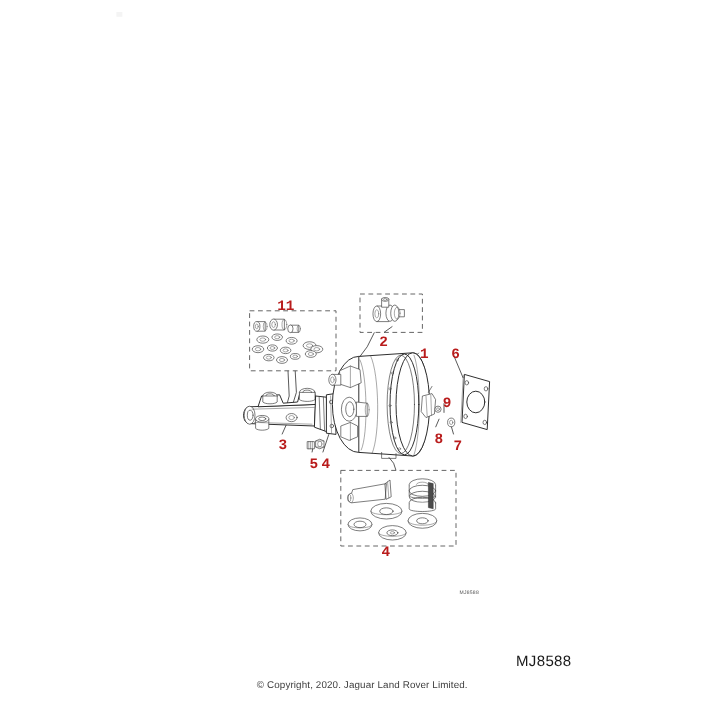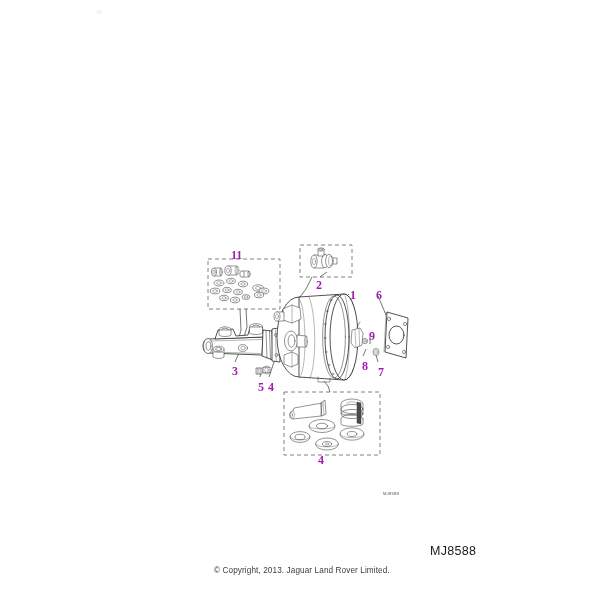--- a/index.html
+++ b/index.html
@@ -38,22 +38,22 @@
         stroke-linejoin: round; }
   .fl-thin { fill: #ffffff; stroke: #3a3a3a; stroke-width: 0.55;
         stroke-linejoin: round; }
   .dark { fill: #4d4d4d; stroke: #2a2a2a; stroke-width: 0.4; }
   .dashbox { fill: none; stroke: #555555; stroke-width: 0.75;
              stroke-dasharray: 4 3; }
   .leader { fill: none; stroke: #3a3a3a; stroke-width: 0.7; }
 
   .callout {
     position: absolute;
-    color: #a21caf;
-    font-family: Liberation Serif, serif;
+    color: #b91c1c;
+    font-family: Liberation Mono, monospace;
     font-weight: bold;
     font-size: 12px;
     line-height: 1;
     letter-spacing: 0px;
     white-space: nowrap;
     user-select: none;
   }
   #watermark-small {
     position: absolute;
     left: 383px;
@@ -376,15 +376,15 @@
   <div class="callout" style="left:378px; top:366px;">7</div>
   <div class="callout" style="left:362px; top:360px;">8</div>
   <div class="callout" style="left:369px; top:330px;">9</div>
   <div class="callout" style="left:318px; top:454px;">4</div>
   <div class="callout" style="left:231px; top:249px;">11</div>
 
   <div id="watermark-small">MJ8588</div>
 
   <div id="drawing-number">MJ8588</div>
 
-  <div id="copyright-line">© Copyright, 2013. Jaguar Land Rover Limited.</div>
+  <div id="copyright-line">© Copyright, 2020. Jaguar Land Rover Limited.</div>
 
 </div>
 
 </body></html>

